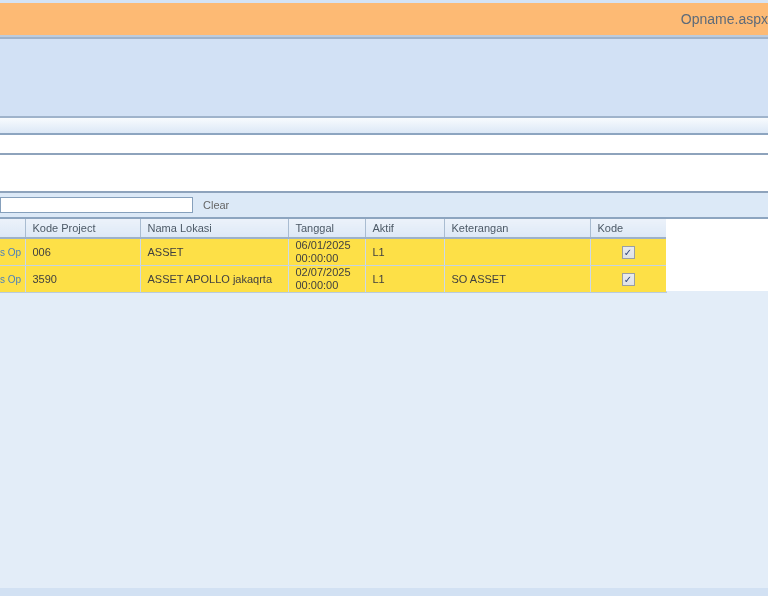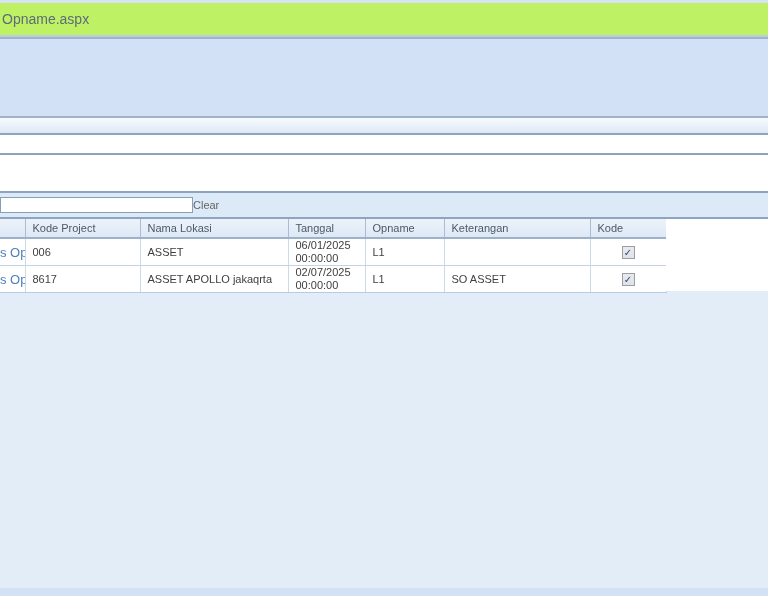--- a/index.html
+++ b/index.html
@@ -5,59 +5,59 @@
   * { margin: 0; padding: 0; box-sizing: border-box; }
   html, body { width: 768px; height: 596px; overflow: hidden; }
   body {
     font-family: "Liberation Sans", "DejaVu Sans", sans-serif;
     background: #e3edf8;
     position: relative;
   }
 
   
   .top-strip      { height: 3px;  background: #d5e3f4; }
-  .tab-bar        { height: 34px; background: #bef264; border-bottom: 2px solid #bccbdd;
-                    display: flex; align-items: center; }
+  .tab-bar        { height: 34px; background: #fdba74; border-bottom: 2px solid #bccbdd;
+                    display: flex; align-items: center; justify-content: flex-end; }
   .tab-title      { font-size: 14px; color: #5d6b7a; padding-left: 2px; white-space: nowrap; }
   .thin-strip     { height: 2px;  background: #d8e5f5; border-bottom: 2px solid #9fb3cb; }
   .blue-panel     { height: 79px; background: #d2e1f5; border-bottom: 2px solid #9fb3cb; }
   .toolbar-band   { height: 17px; background: linear-gradient(#f8fbfe, #dce8f6);
                     border-bottom: 2px solid #8da5c0; }
   .white-band-1   { height: 20px; background: #ffffff; border-bottom: 2px solid #8ea3bc; }
   .white-band-2   { height: 38px; background: #ffffff; border-bottom: 2px solid #8ea3bc; }
 
   .search-band    { height: 26px; background: #dce9f7; border-bottom: 2px solid #8da5c0;
                     display: flex; align-items: center; }
   .search-input   { width: 193px; height: 16px; border: 1px solid #86a0bc; background: #ffffff;
                     font-size: 11px; padding: 0 3px; outline: none; }
-  .clear-link     { font-size: 11px; color: #666666; cursor: pointer;
+  .clear-link     { font-size: 11px; color: #666666; margin-left: 10px; cursor: pointer;
                     white-space: nowrap; }
 
   
   .table-zone     { position: relative; height: 74px; }
   .right-white    { position: absolute; left: 666px; right: 0; top: 0; height: 72px;
                     background: #ffffff; }
   table.grid      { border-collapse: collapse; table-layout: fixed; width: 666px;
-                    background: #ffffff; padding-left: 16px; }
+                    background: #fde047; padding-left: 16px; }
   table.grid col.c0 { width: 25px; }
   table.grid col.c1 { width: 115px; }
   table.grid col.c2 { width: 148px; }
   table.grid col.c3 { width: 77px; }
   table.grid col.c4 { width: 79px; }
   table.grid col.c5 { width: 146px; }
   table.grid col.c6 { width: 76px; }
   table.grid th   { height: 19px; background: linear-gradient(#ecf2fa, #dde8f6);
                     border-right: 1px solid #a9bcd1; border-bottom: 2px solid #9db1c8;
                     font-size: 11px; font-weight: normal; color: #4c5966;
                     text-align: left; padding: 0 0 0 7px; white-space: nowrap; overflow: hidden; }
   table.grid td   { height: 27px; border-right: 1px solid #ccd9e8; border-bottom: 1px solid #c3d3e3;
                     font-size: 11px; color: #404040; padding: 0 0 0 7px;
                     vertical-align: middle; white-space: nowrap; overflow: hidden; }
   table.grid td.action { padding: 0 5px 0 0; text-align: right; }
-  table.grid td.action a { color: #4d80ba; text-decoration: none; font-size: 13px; }
+  table.grid td.action a { color: #4d80ba; text-decoration: none; font-size: 10px; }
   table.grid td.center { text-align: center; padding: 0; }
   table.grid tr:last-child td { border-bottom: 1px solid #b9cbde; }
   .date-cell div  { line-height: 13px; }
 
   .checkbox       { display: inline-block; width: 13px; height: 13px;
                     background: linear-gradient(#e8eaee, #dfe2e6); border: 1px solid #9a9fa5;
                     font-size: 10px; font-weight: bold; color: #2d4377;
                     line-height: 11px; text-align: center; cursor: default; }
 
   
@@ -101,21 +101,21 @@
       <col class="c4">
         <col class="c5">
         <col class="c6">
     </colgroup>
     <thead>
       <tr>
         <th></th>
         <th>Kode Project</th>
         <th>Nama Lokasi</th>
         <th>Tanggal</th>
-        <th>Opname</th>
+        <th>Aktif</th>
         <th>Keterangan</th>
         <th>Kode</th>
       </tr>
     </thead>
     <tbody>
       <tr>
         <td class="action">
           <a href="#">s Op</a>
         </td>
         <td>006</td>
@@ -127,21 +127,21 @@
         <td>L1</td>
         <td></td>
         <td class="center">
           <span class="checkbox">✓</span>
         </td>
       </tr>
       <tr>
         <td class="action">
           <a href="#">s Op</a>
         </td>
-        <td>8617</td>
+        <td>3590</td>
         <td>ASSET APOLLO jakaqrta</td>
         <td class="date-cell">
           <div>02/07/2025</div>
           <div>00:00:00</div>
         </td>
         <td>L1</td>
         <td>SO ASSET</td>
         <td class="center">
           <span class="checkbox">✓</span>
         </td>

